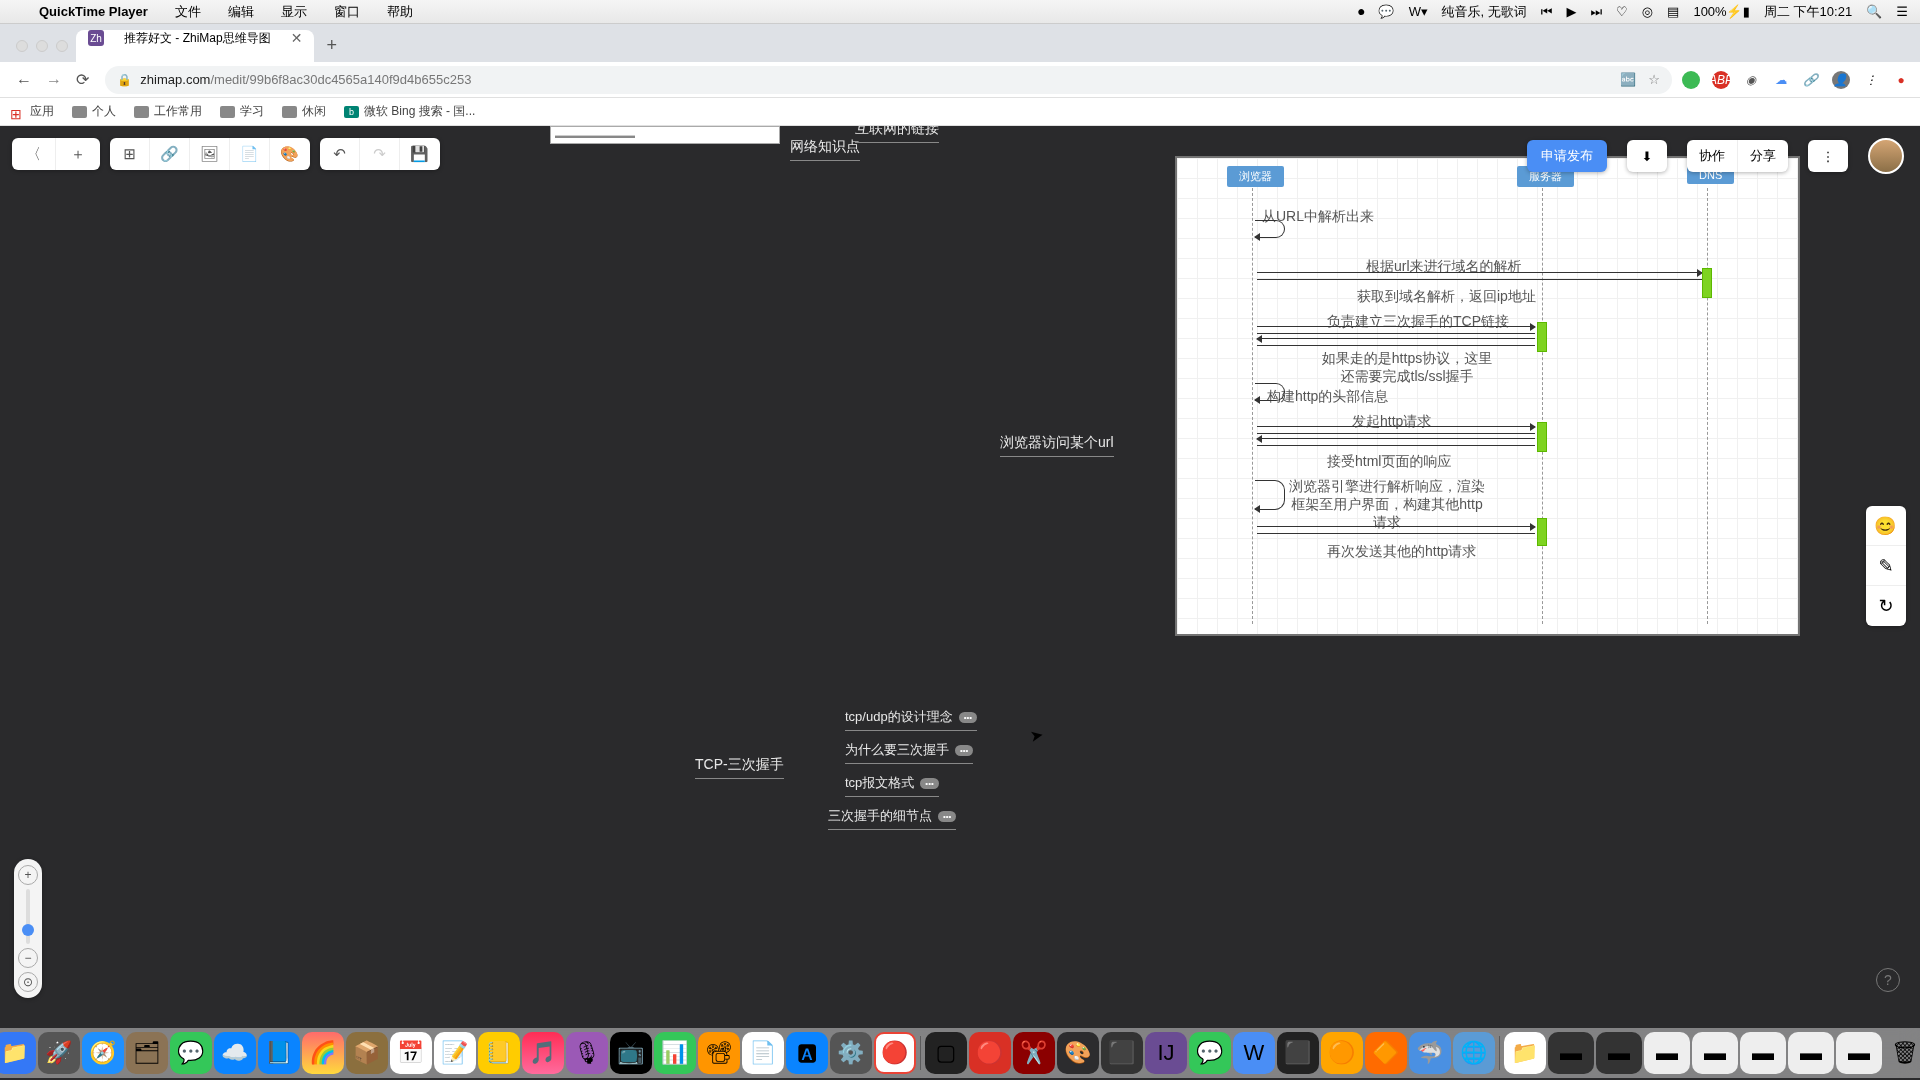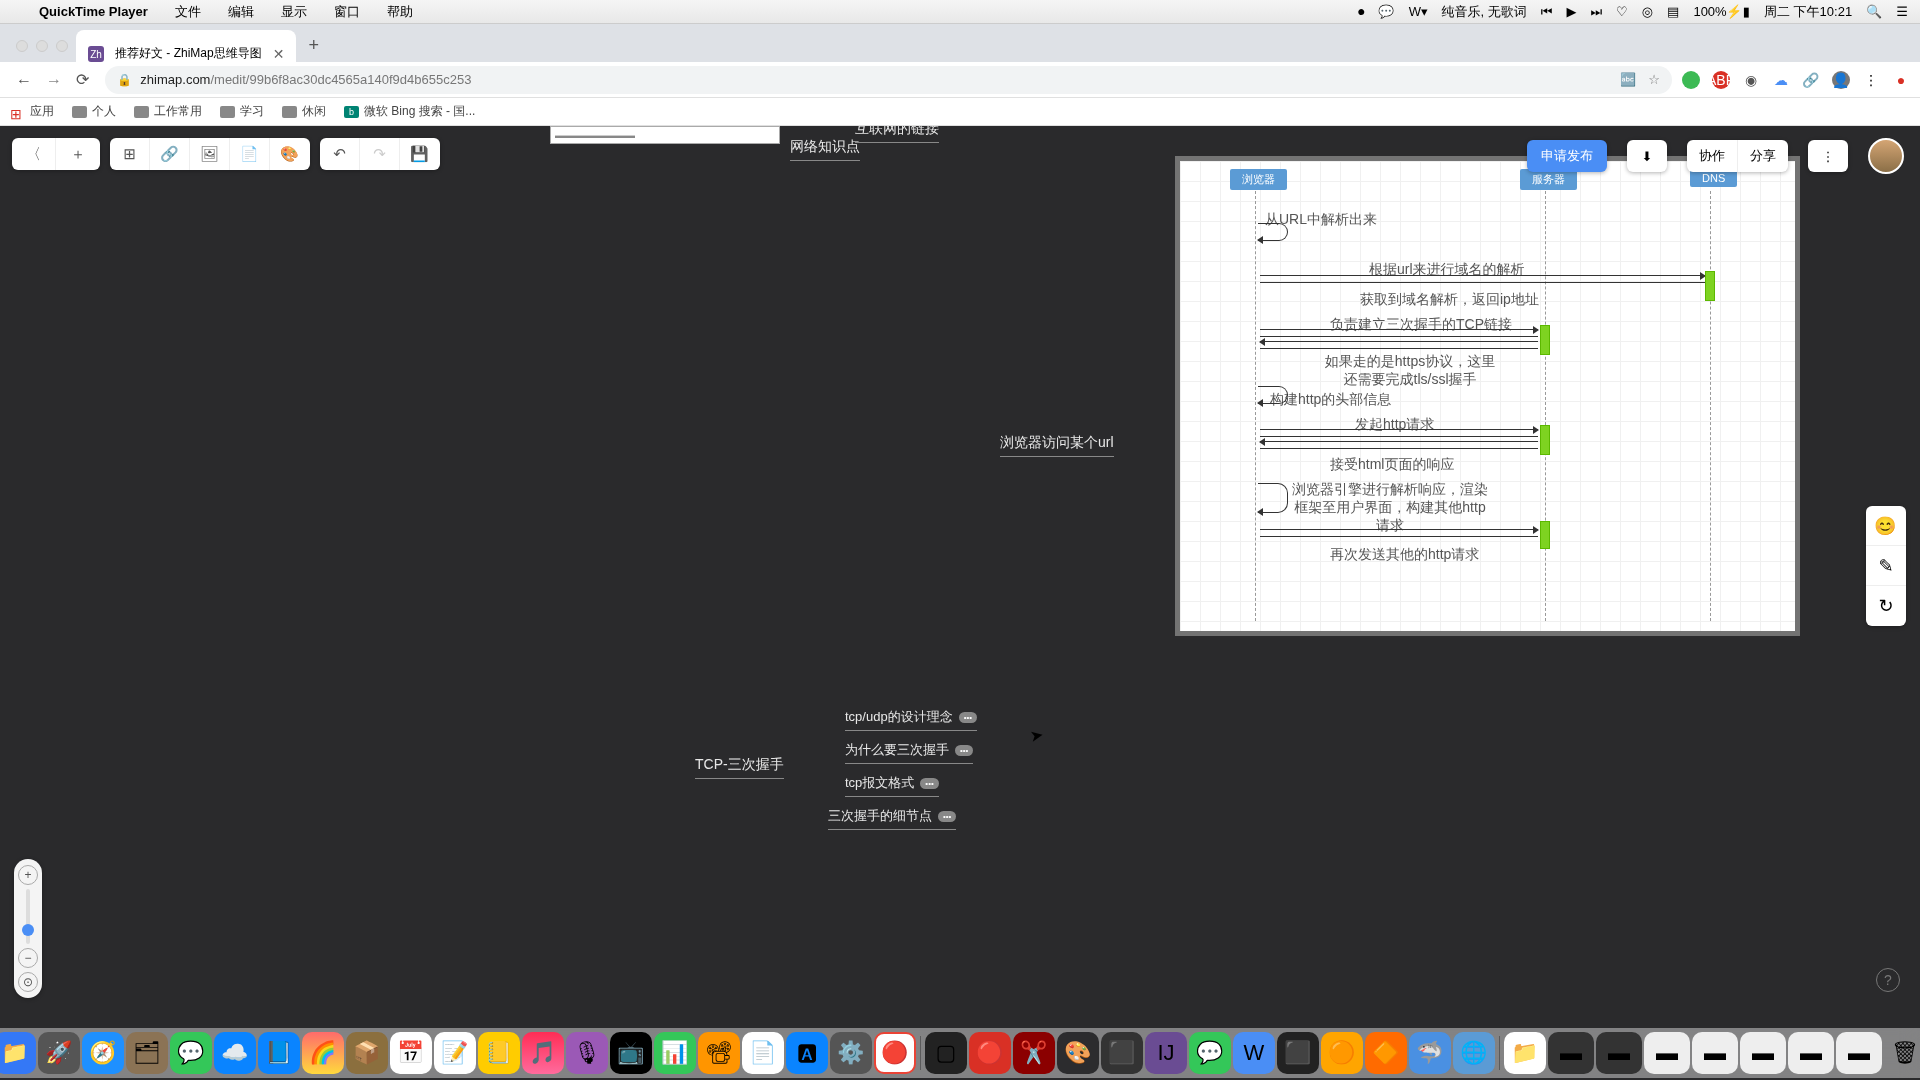--- a/index.html
+++ b/index.html
@@ -11,35 +11,35 @@
     .menubar-left .apple { font-size: 15px; }
     .menubar-right { display: flex; align-items: center; gap: 14px; font-size: 13px;}
     .menubar-right span { display: inline-flex; align-items:center;}
     .menubar .bold { font-weight: 600; }
     
     
     .browser { background: #fff; }
     .tabbar { height: 38px; background: #dee1e6; display: flex; align-items: flex-end; padding-left: 10px;}
     .traffic-lights { display: flex; gap: 8px; padding: 0 8px 10px 6px;}
     .traffic-lights span { width: 12px; height: 12px; border-radius: 50%; background: #ddd; border: 1px solid #ccc;}
-    .tab { background: #fff; border-radius: 8px 8px 0 0; height: 32px; display: flex; align-items: flex-end; padding: 0 12px; font-size: 12px; gap: 11px; min-width: 200px;}
+    .tab { background: #fff; border-radius: 8px 8px 0 0; height: 32px; display: flex; align-items: flex-start; padding: 0 12px; font-size: 12px; gap: 20px; min-width: 200px;}
     .tab .favicon { width: 16px; height: 16px; background: #6a4c93; border-radius: 3px; font-size:10px; color:#fff; display:flex; align-items:center; justify-content:center;}
     .tab-close { color: #666; font-size: 14px; margin-left: auto;}
     .tab-add { padding: 0 12px 6px; color: #555; font-size: 18px;}
     
     .urlbar-row { height: 36px; background: #fff; display: flex; align-items: center; padding: 0 10px; border-bottom: 1px solid #e0e0e0; gap: 10px;}
     .nav-arrows { display: flex; gap: 14px; color: #888; font-size: 16px; padding: 0 6px;}
     .nav-arrows .enabled { color: #555; }
     .urlbar { flex: 1; display: flex; align-items: center; background: #f1f3f4; border-radius: 20px; height: 28px; padding: 0 12px; font-size: 13px; color: #555; gap: 8px;}
     .urlbar .lock { font-size: 12px; }
     .url-domain { color: #222; }
     .url-path { color: #777; }
     .urlbar-icons { margin-left: auto; display:flex; gap:12px; color:#777;}
     .ext-icons { display: flex; gap: 12px; align-items: center; font-size: 14px;}
-    .ext-icons span { width:18px; height:18px; border-radius:50%; display:flex; align-items:center; justify-content:center; font-size:14px;}
+    .ext-icons span { width:18px; height:18px; border-radius:50%; display:flex; align-items:center; justify-content:center; font-size:12px;font-style:italic;}
     
     .bookmarks { height: 28px; background: #fff; display: flex; align-items: center; padding: 0 10px; font-size: 12px; gap: 18px; border-bottom: 1px solid #e0e0e0;}
     .bookmarks .bm { display: flex; align-items: center; gap: 5px; color: #444;}
     .bm-icon { width: 15px; height: 12px; background: #888; border-radius: 2px;}
     .bm-icon.grid { background: none; color:#d93025; font-size:14px;}
     .bm-icon.bing { background: #008373; color: #fff; font-size:9px; display:flex; align-items:center; justify-content:center;}
     
     
     .app { position: relative; height: calc(1080px - 24px - 38px - 36px - 28px - 68px); background: #2a2a2c; overflow: hidden;}
     
@@ -60,21 +60,21 @@
     
     
     .canvas { position: absolute; inset: 0;}
     .node { position: absolute; color: #e8e8e8; font-size: 14px; white-space: nowrap; padding-bottom: 4px; border-bottom: 1.5px solid #888;}
     .node.small { font-size: 13px; }
     .collapsed-badge { display:inline-block; background:#888; color:#fff; font-size:8px; padding:1px 5px; border-radius:8px; margin-left:6px; vertical-align:middle;}
     
     .thumb { position: absolute; background: #fff; border: 1px solid #aaa; padding: 4px;}
     
     
-    .seq-panel { position: absolute; background: #fff; border: 5px solid #737373;}
+    .seq-panel { position: absolute; background: #fff; border: 2px solid #737373;}
     .seq-grid { position:absolute; inset:0; background-image: linear-gradient(#f0f0f0 1px, transparent 1px), linear-gradient(90deg, #f0f0f0 1px, transparent 1px); background-size: 20px 20px;}
     .actor-box { position: absolute; background: #5b9bd5; color: #fff; font-size: 11px; padding: 3px 12px; border-radius: 2px; text-align:center;}
     .lifeline { position: absolute; width: 0; border-left: 1px dashed #999; top: 30px; bottom: 10px;}
     .activation { position: absolute; width: 10px; background: #7ed321; border:1px solid #5cb800;}
     .seq-label { position: absolute; font-size: 14px; color: #555; text-align:center; white-space: nowrap;}
     .arrow-right { position: absolute; height: 8px; border-top: 1px solid #333; border-bottom: 1px solid #333;}
     .arrow-right::after { content:''; position:absolute; right:-1px; top:-4px; border-left:6px solid #333; border-top:4px solid transparent; border-bottom:4px solid transparent;}
     .arrow-left { position: absolute; height: 8px; border-top: 1px solid #333; border-bottom: 1px solid #333;}
     .arrow-left::before { content:''; position:absolute; left:-1px; top:-4px; border-right:6px solid #333; border-top:4px solid transparent; border-bottom:4px solid transparent;}
     .self-arrow { position:absolute; width:30px; height:18px; border:1px solid #333; border-left:none; border-radius: 0 10px 10px 0;}

